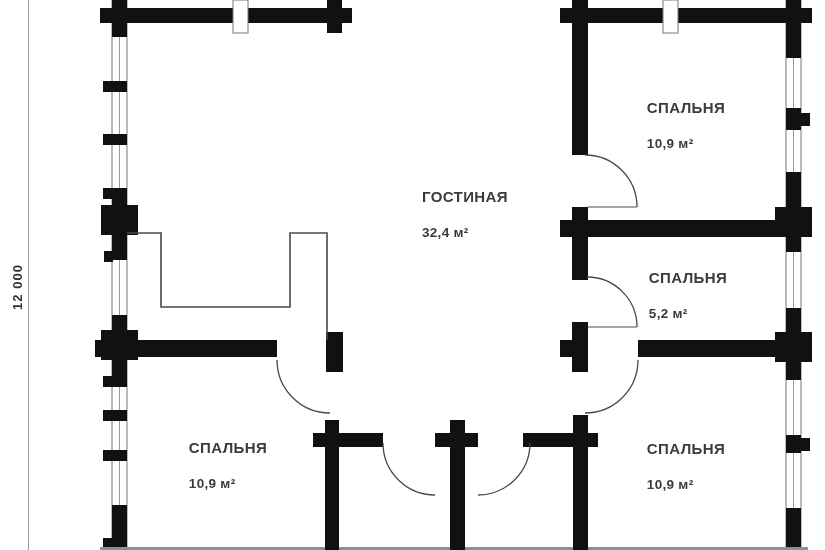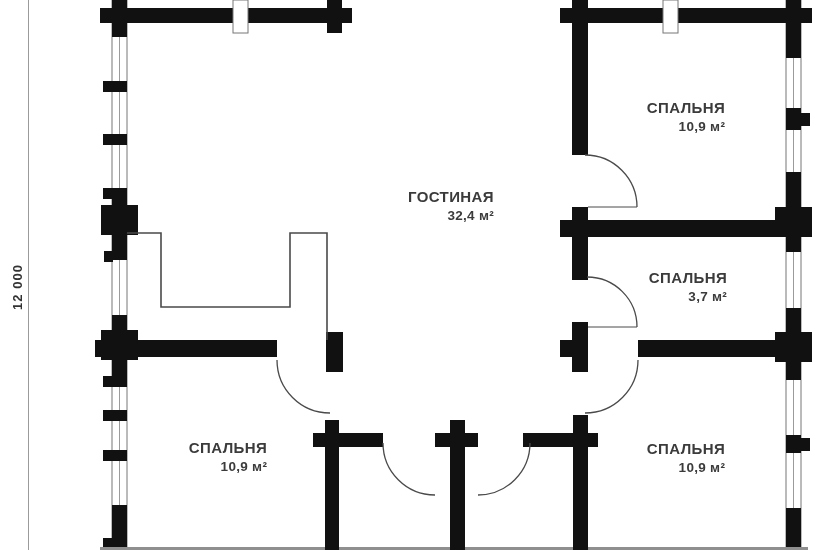--- a/index.html
+++ b/index.html
@@ -17,25 +17,25 @@
   svg{position:absolute;left:0;top:0;}
   .w{fill:var(--wall);}
   .wf{fill:#ffffff;stroke:#777777;stroke-width:1;}
   .mid{stroke:#9b9b9b;stroke-width:1;}
   .bb{fill:#8f8f8f;}
   .thin{fill:none;stroke:var(--line);stroke-width:1.6;}
   .arc{fill:none;stroke:var(--line);stroke-width:1.3;}
   .leaf{stroke:var(--line);stroke-width:1;}
   .dim{stroke:#9b9b9b;stroke-width:1;}
   .room-label{
-    position:absolute;text-align:right;color:var(--text);
+    position:absolute;text-align:left;color:var(--text);
     transform:translateX(-50%);white-space:nowrap;
   }
   .rname{font-size:15px;font-weight:bold;letter-spacing:0.4px;line-height:17px;}
-  .rarea{font-size:13.5px;font-weight:bold;letter-spacing:0.3px;line-height:16px;margin-top:3px;}
+  .rarea{font-size:13.5px;font-weight:bold;letter-spacing:0.3px;line-height:16px;margin-top:20px;}
   .dim-label{
     position:absolute;left:17px;top:287px;
     transform:translate(-50%,-50%) rotate(-90deg);
     font-size:13px;font-weight:bold;letter-spacing:1px;color:#333333;white-space:nowrap;
   }
 </style>
 </head>
 <body>
 
 <div id="stage">
@@ -124,33 +124,33 @@
       <path class="arc" d="M587,277 A50,50 0 0 1 637,327"></path>
       <line class="leaf" x1="588" y1="327" x2="637" y2="327"></line>
       <path class="arc" d="M277,360 A53,53 0 0 0 330,413"></path>
       <path class="arc" d="M638,360 A53,53 0 0 1 585,413"></path>
       <path class="arc" d="M383,443 A52,52 0 0 0 435,495"></path>
       <path class="arc" d="M530,443 A52,52 0 0 1 478,495"></path>
     </g>
   </svg>
 
 
-  <div class="room-label" style="left:451px;top:188px">
+  <div class="room-label" style="left:465px;top:188px">
     <div class="rname">ГОСТИНАЯ</div>
     <div class="rarea">32,4 м²</div>
   </div>
 
   <div class="room-label" style="left:686px;top:99px">
     <div class="rname">СПАЛЬНЯ</div>
     <div class="rarea">10,9 м²</div>
   </div>
 
   <div class="room-label" style="left:688px;top:269px">
     <div class="rname">СПАЛЬНЯ</div>
-    <div class="rarea">3,7 м²</div>
+    <div class="rarea">5,2 м²</div>
   </div>
 
   <div class="room-label" style="left:228px;top:439px">
     <div class="rname">СПАЛЬНЯ</div>
     <div class="rarea">10,9 м²</div>
   </div>
 
   <div class="room-label" style="left:686px;top:440px">
     <div class="rname">СПАЛЬНЯ</div>
     <div class="rarea">10,9 м²</div>

